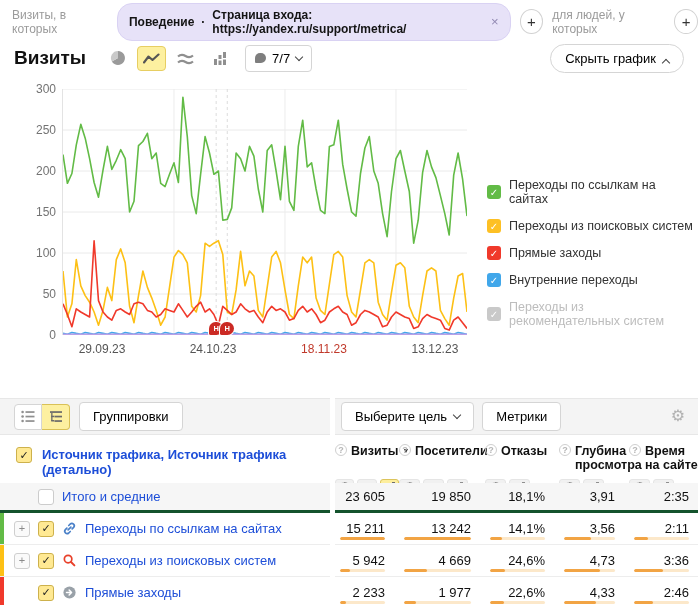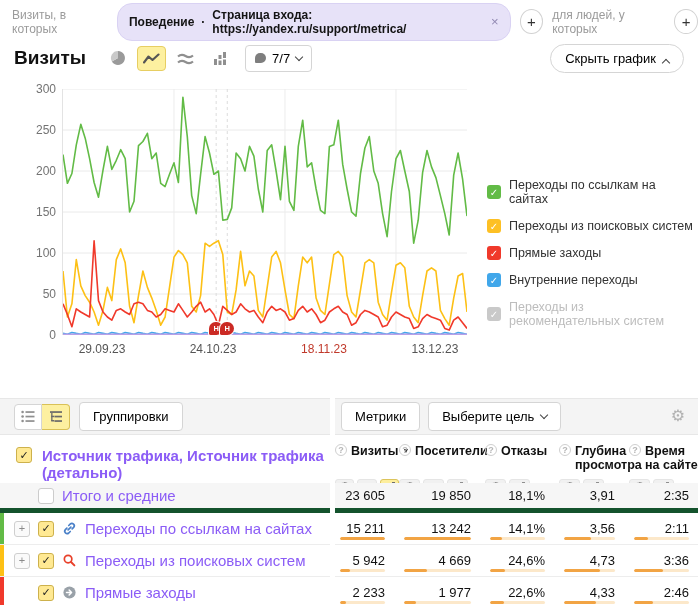--- a/index.html
+++ b/index.html
@@ -81,32 +81,32 @@
   .mtbtn { width:21px; height:18px; border-radius:3px; background:#f1f1f1; border:1px solid #e5e5e5;
     display:flex; align-items:center; justify-content:center; color:#8f8f8f; font-size:10px;
     font-weight:bold; cursor:pointer; }
   .mtbtn.sel { background:#fdee9d; border-color:#dcc45c; color:#6e6e6e; }
   .pieico { width:11px; height:11px; border-radius:50%; background:conic-gradient(#8f8f8f 0 262deg,#c9c9c9 0); }
   .barsico { display:flex; align-items:flex-end; gap:1.5px; height:11px; }
   .barsico i { width:2.5px; background:currentColor; }
   .barsico i:nth-child(1){height:5px;} .barsico i:nth-child(2){height:8px;} .barsico i:nth-child(3){height:11px;}
 
   .trow { position:relative; display:flex; height:32px; border-bottom:1px solid #ededed; background:#fff; }
-  .trow.totals { height:30px; background:#f6f6f6; border-bottom:5px solid #14532d; }
+  .trow.totals { height:30px; background:#f6f6f6; border-bottom:3px solid #14532d; }
   .strip { position:absolute; left:0; top:0; bottom:0; width:4px; }
   .dimcell { width:335px; flex:none; display:flex; align-items:center; gap:8px; padding-left:14px; }
   .spacer16 { width:16px; flex:none; }
   .expander { width:16px; height:16px; flex:none; border:1px solid #cfcfcf; border-radius:3px;
     background:#fafafa; color:#8a8a8a; font-size:11px; line-height:13px; text-align:center; cursor:pointer; }
   .cb { width:16px; height:16px; flex:none; border-radius:3px; display:flex; align-items:center;
     justify-content:center; font-size:11px; cursor:pointer; }
   .cb.checked { background:#ffe993; border:1px solid #cdb14c; color:#222; }
   .cb.un { background:#fff; border:1px solid #ccc; color:transparent; }
   .ricon { flex:none; display:flex; align-items:center; }
-  .rlabel { font-size:15px; color:#8b5cf6; }
+  .rlabel { font-size:13px; color:#1d4ed8; }
   .mcells { flex:1; }
   .mcell { position:relative; display:flex; align-items:center; justify-content:flex-end;
     padding-right:14px; font-size:13px; }
   .mbar { position:absolute; left:5px; right:14px; bottom:4px; height:3px; background:#fce8ca;
     border-radius:2px; overflow:hidden; }
   .mbar i { display:block; height:100%; background:#f2a444; border-radius:2px; }
 </style>
 </head>
 <body>
 
@@ -252,25 +252,25 @@
               <rect x="2.2" y="5.7" width="3" height="1.5"></rect>
               <rect x="5.5" y="5.7" width="7.5" height="1.7"></rect>
               <rect x="2.2" y="10" width="3" height="1.5"></rect>
               <rect x="5.5" y="10.2" width="7.5" height="1.7"></rect>
             </g>
           </svg>
       </button>
     </div>
     <button class="tbtn">Группировки</button>
     <div class="mgrp">
-      <button class="tbtn">Метрики</button>
       <button class="tbtn">
         <span>Выберите цель</span>
         <span class="chev"></span>
       </button>
+      <button class="tbtn">Метрики</button>
     </div>
     <span class="gear">⚙</span>
   </div>
 
   <div class="thead">
     <div class="thead-left">
       <span class="cb checked">
           <span>✓</span>
         </span>
       <span class="rlabel">Источник трафика, Источник трафика (детально)</span>

